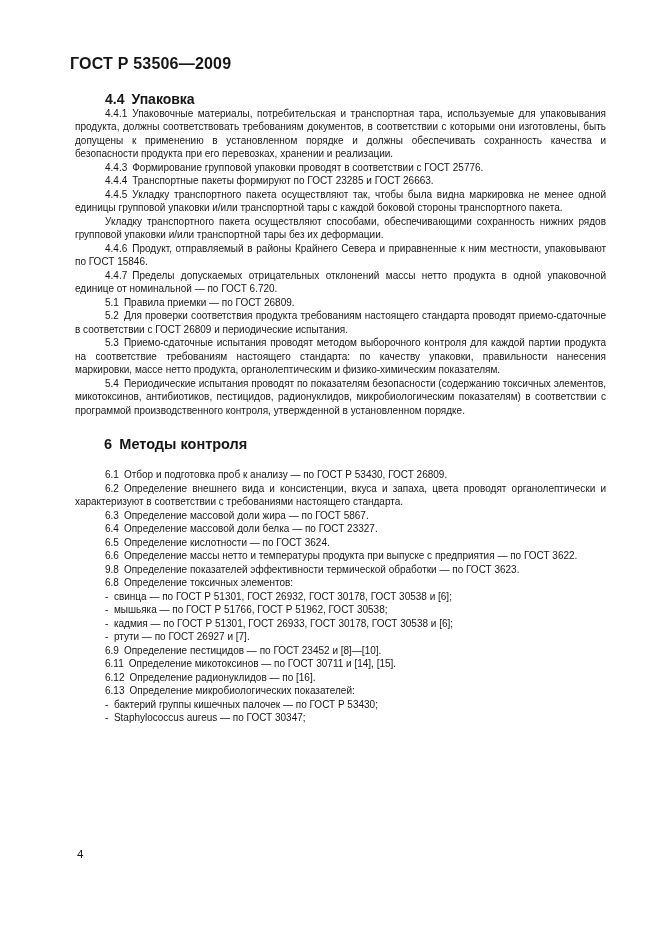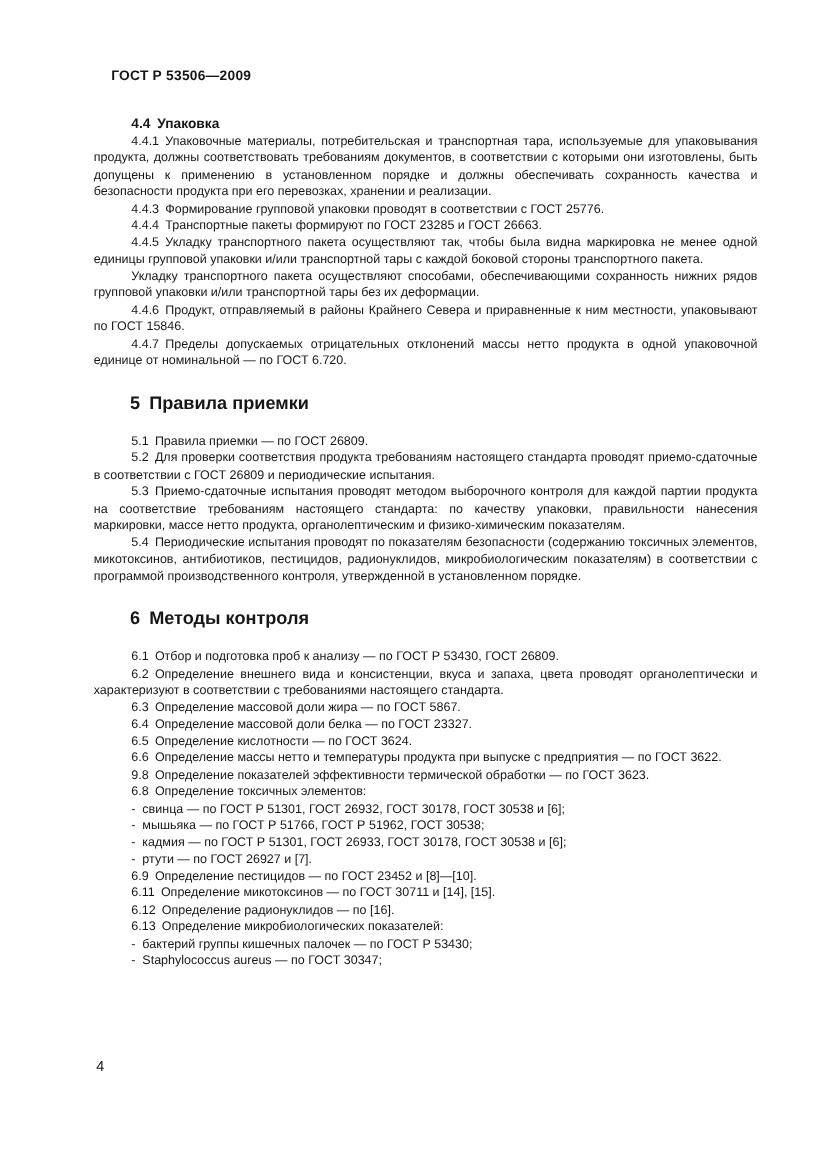--- a/index.html
+++ b/index.html
@@ -7,44 +7,44 @@
     position: relative;
     width: 661px;
     height: 936px;
     background: #ffffff;
     color: #161616;
     font-family: "Liberation Sans", sans-serif;
     overflow: hidden;
   }
   .running-header {
     position: absolute;
-    left: 89px;
+    left: 70px;
     top: 55px;
-    font-size: 11px;
+    font-size: 16px;
     font-weight: bold;
     letter-spacing: 0.2px;
     white-space: pre-wrap;
   }
   .content {
     position: absolute;
     left: 75px;
     top: 93px;
     width: 531px;
   }
   .para {
     margin: 0;
     font-size: 10px;
     line-height: 13.5px;
     text-align: justify;
     text-indent: 30px;
     white-space: pre-wrap;
   }
   .clause-heading {
     margin: 0;
-    font-size: 11px;
+    font-size: 14px;
     line-height: 13.5px;
     font-weight: bold;
     text-indent: 30px;
     white-space: pre-wrap;
   }
   .section-heading {
     margin: 19px 0 15px 0;
     font-size: 14.5px;
     line-height: 17px;
     font-weight: bold;
@@ -69,21 +69,20 @@
 
     <p class="clause-heading">4.4 Упаковка</p>
     <p class="para">4.4.1 Упаковочные материалы, потребительская и транспортная тара, используемые для упаковывания продукта, должны соответствовать требованиям документов, в соответствии с которыми они изготовлены, быть допущены к применению в установленном порядке и должны обеспечивать сохранность качества и безопасности продукта при его перевозках, хранении и реализации.</p>
     <p class="para">4.4.3 Формирование групповой упаковки проводят в соответствии с ГОСТ 25776.</p>
     <p class="para">4.4.4 Транспортные пакеты формируют по ГОСТ 23285 и ГОСТ 26663.</p>
     <p class="para">4.4.5 Укладку транспортного пакета осуществляют так, чтобы была видна маркировка не менее одной единицы групповой упаковки и/или транспортной тары с каждой боковой стороны транспортного пакета.</p>
     <p class="para">Укладку транспортного пакета осуществляют способами, обеспечивающими сохранность нижних рядов групповой упаковки и/или транспортной тары без их деформации.</p>
     <p class="para">4.4.6 Продукт, отправляемый в районы Крайнего Севера и приравненные к ним местности, упаковывают по ГОСТ 15846.</p>
     <p class="para">4.4.7 Пределы допускаемых отрицательных отклонений массы нетто продукта в одной упаковочной единице от номинальной — по ГОСТ 6.720.</p>
 
-    <h2 class="section-heading">5 Правила приемки</h2>
     <p class="para">5.1 Правила приемки — по ГОСТ 26809.</p>
     <p class="para">5.2 Для проверки соответствия продукта требованиям настоящего стандарта проводят приемо-сдаточные в соответствии с ГОСТ 26809 и периодические испытания.</p>
     <p class="para">5.3 Приемо-сдаточные испытания проводят методом выборочного контроля для каждой партии продукта на соответствие требованиям настоящего стандарта: по качеству упаковки, правильности нанесения маркировки, массе нетто продукта, органолептическим и физико-химическим показателям.</p>
     <p class="para">5.4 Периодические испытания проводят по показателям безопасности (содержанию токсичных элементов, микотоксинов, антибиотиков, пестицидов, радионуклидов, микробиологическим показателям) в соответствии с программой производственного контроля, утвержденной в установленном порядке.</p>
 
     <h2 class="section-heading">6 Методы контроля</h2>
     <p class="para">6.1 Отбор и подготовка проб к анализу — по ГОСТ Р 53430, ГОСТ 26809.</p>
     <p class="para">6.2 Определение внешнего вида и консистенции, вкуса и запаха, цвета проводят органолептически и характеризуют в соответствии с требованиями настоящего стандарта.</p>
     <p class="para">6.3 Определение массовой доли жира — по ГОСТ 5867.</p>
     <p class="para">6.4 Определение массовой доли белка — по ГОСТ 23327.</p>

